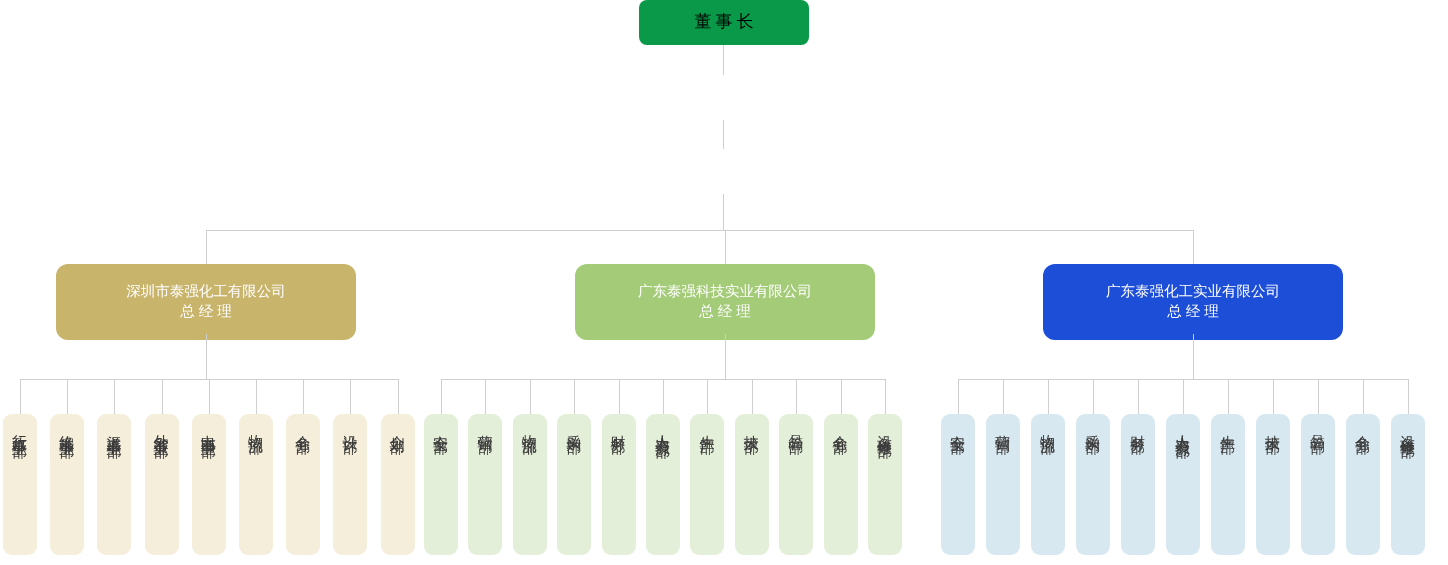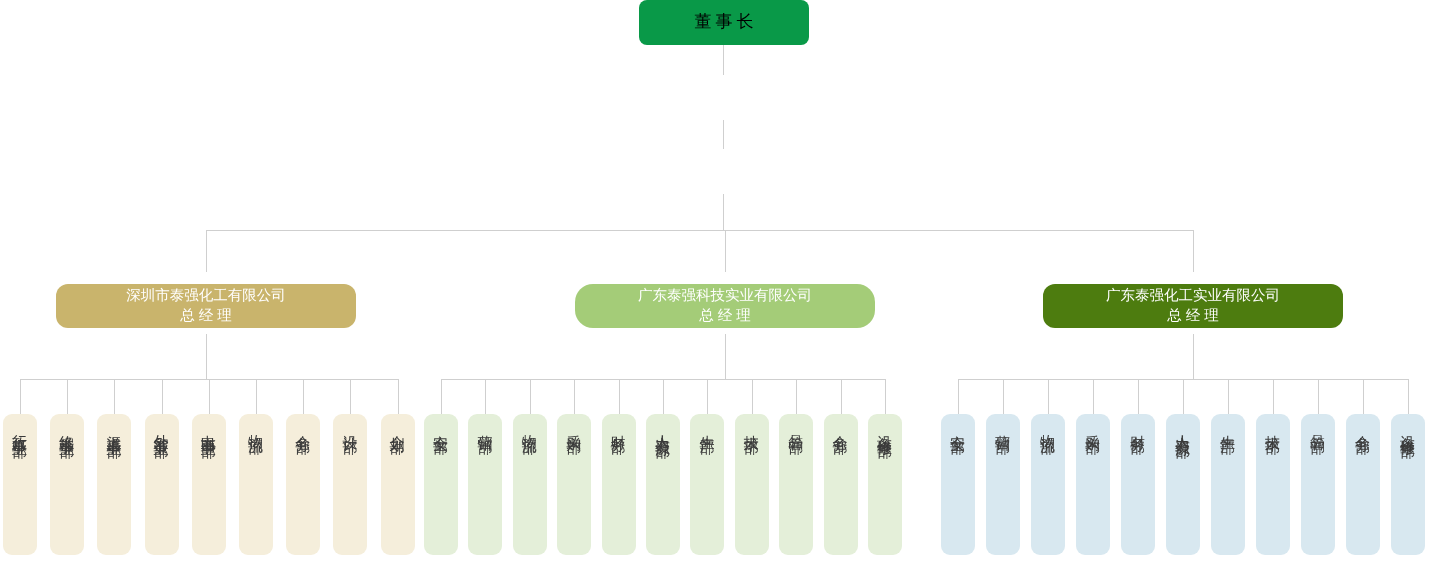--- a/index.html
+++ b/index.html
@@ -38,33 +38,33 @@
     letter-spacing: 4px;
     text-indent: 4px;
     border-radius: 8px;
   }
   .exec-1 { top: 0px; }
   .exec-2 { top: 75px; }
   .exec-3 { top: 149px; }
 
   .division {
     width: 300px;
-    height: 44px;
-    top: 284px;
+    height: 76px;
+    top: 264px;
     border-radius: 12px;
     font-size: 14.5px;
     color: #ffffff;
   }
   .division .line2 {
     letter-spacing: 4px;
     text-indent: 4px;
   }
   .div-1 { left: 56px;   background: #c9b46c; }
-  .div-2 { left: 575px;  background: #a4cc78; border-radius: 18px; }
-  .div-3 { left: 1043px; background: #4d7c0f; }
+  .div-2 { left: 575px;  background: #a4cc78; }
+  .div-3 { left: 1043px; background: #1d4ed8; }
 
   .dept {
     position: absolute;
     box-sizing: border-box;
     top: 414px;
     width: 34px;
     height: 141px;
     border-radius: 9px;
     display: flex;
     align-items: flex-start;

